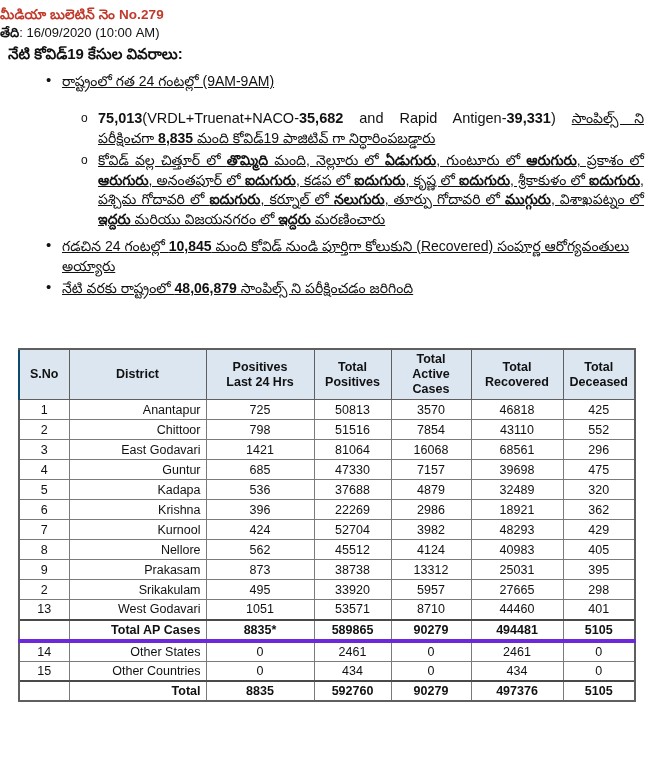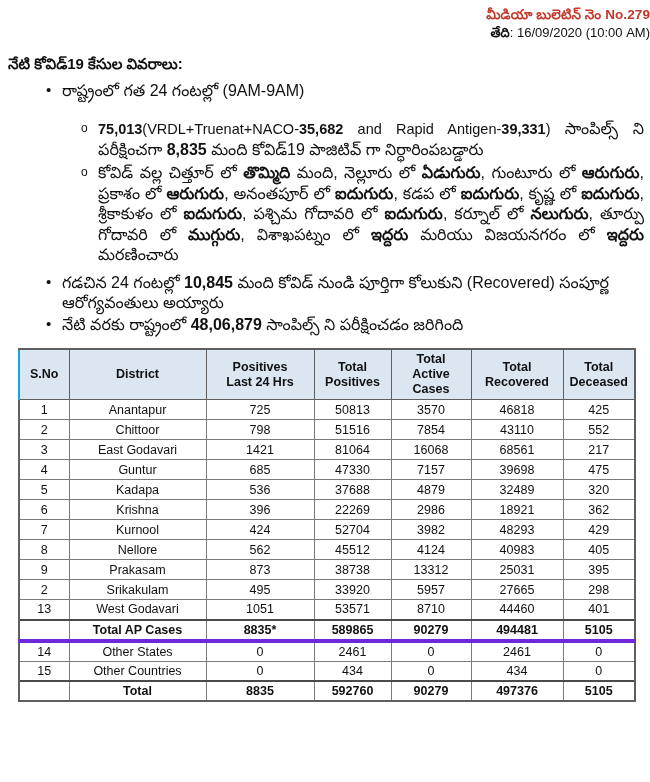--- a/index.html
+++ b/index.html
@@ -11,21 +11,21 @@
     width: 650px;
     height: 782px;
     font-family: "Liberation Sans", sans-serif;
     color: #111111;
     overflow: hidden;
     position: relative;
   }
 
   
   .doc-header {
-    text-align: right;
+    text-align: left;
     padding-top: 7px;
   }
   .bulletin-no {
     color: #c0392b;
     font-weight: bold;
     font-size: 13.5px;
     line-height: 16px;
     letter-spacing: 0.1px;
   }
   .bulletin-date {
@@ -35,21 +35,21 @@
     margin-top: 1px;
   }
   .bulletin-date .date-label {
     font-weight: bold;
   }
 
   
   .section-title {
     font-size: 15px;
     font-weight: bold;
-    margin: 13px 0 0 8px;
+    margin: 3px 0 0 8px;
     line-height: 20px;
   }
 
   ul.lvl1 {
     list-style: none;
     margin: 7px 0 0 0;
     padding: 0;
   }
   ul.lvl1 > li {
     position: relative;
@@ -85,21 +85,22 @@
     position: absolute;
     left: 19px;
     top: 0px;
     font-size: 12px;
   }
 
   .num {
     font-weight: bold;
   }
   .te {
-    font-size: 16px;
+    font-size: 14px;
+    text-decoration: underline;
   }
 
   .gap-block {
     margin-top: 14px;
   }
   .tight-block li { margin-bottom: 0px; }
 
   
   .table-wrap {
     position: absolute;
@@ -134,34 +135,34 @@
 
   col.c-sno   { width: 50px; }
   col.c-dist  { width: 137px; }
   col.c-p24   { width: 108px; }
   col.c-tp    { width: 77px; }
   col.c-tac   { width: 80px; }
   col.c-tr    { width: 92px; }
   col.c-td    { width: 72px; }
 
   td.sno   { text-align: center; }
-  td.dist  { text-align: center; padding-left: 6px; }
+  td.dist  { text-align: right; padding-left: 6px; }
   td.numc  { text-align: center; }
 
   tr.total-row td {
     font-weight: bold;
     border-top: 2px solid #4a4a4a;
     border-bottom: 4px solid #6d28d9;
   }
   tr.grand-total td {
     font-weight: bold;
     border-top: 2px solid #4a4a4a;
     border-bottom: 2px solid #4a4a4a;
   }
-  table.report thead th:first-child { border-left: 2px solid #0ea5e9; }
+  table.report thead th:first-child { border-left: 2px solid #0c4a6e; }
   table.report thead th:last-child  { border-right: 2px solid #5f5f5f; }
   table.report thead th { border-top: 2px solid #5f5f5f; }
   table.report tbody td:first-child { border-left: 2px solid #5f5f5f; }
   table.report tbody td:last-child  { border-right: 2px solid #5f5f5f; }
   table.report tbody tr:last-child td { border-bottom: 2px solid #5f5f5f; }
 </style>
 </head>
 <body>
 
 <div class="doc-header">
@@ -257,21 +258,21 @@
           <td class="numc">43110</td>
           <td class="numc">552</td>
         </tr>
         <tr>
           <td class="sno">3</td>
           <td class="dist">East Godavari</td>
           <td class="numc">1421</td>
           <td class="numc">81064</td>
           <td class="numc">16068</td>
           <td class="numc">68561</td>
-          <td class="numc">217</td>
+          <td class="numc">296</td>
         </tr>
         <tr>
           <td class="sno">4</td>
           <td class="dist">Guntur</td>
           <td class="numc">685</td>
           <td class="numc">47330</td>
           <td class="numc">7157</td>
           <td class="numc">39698</td>
           <td class="numc">475</td>
         </tr>

